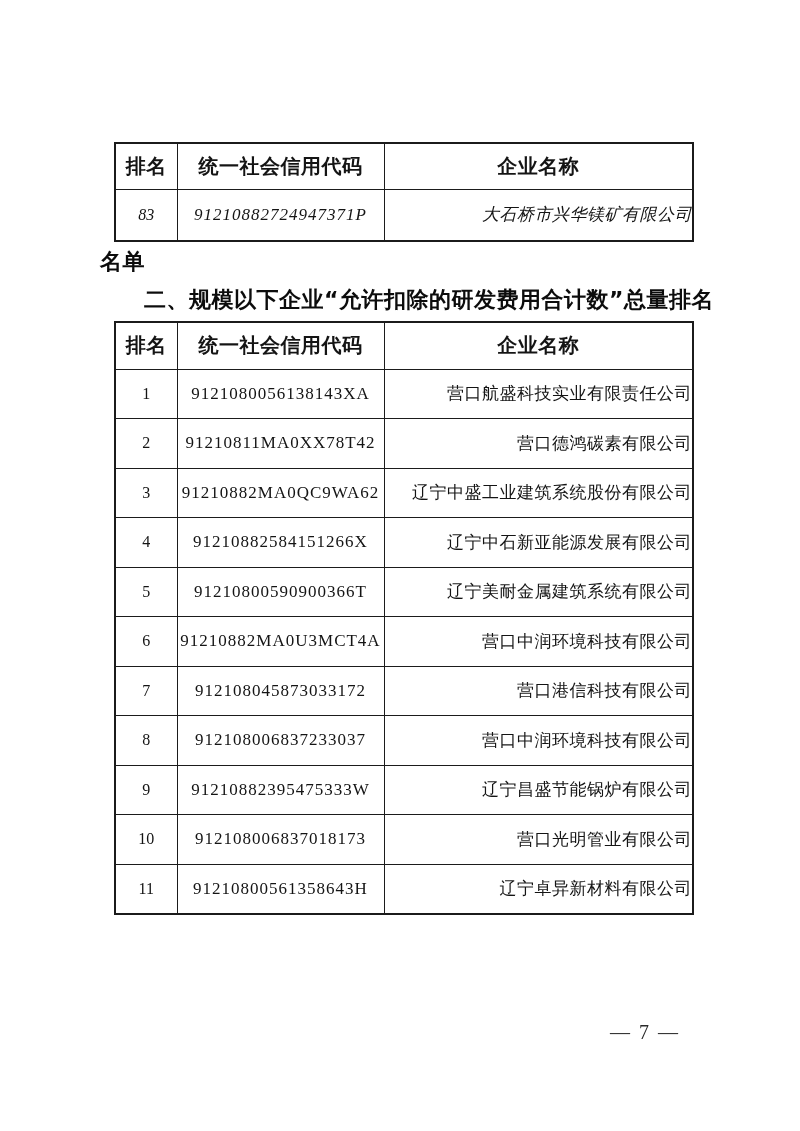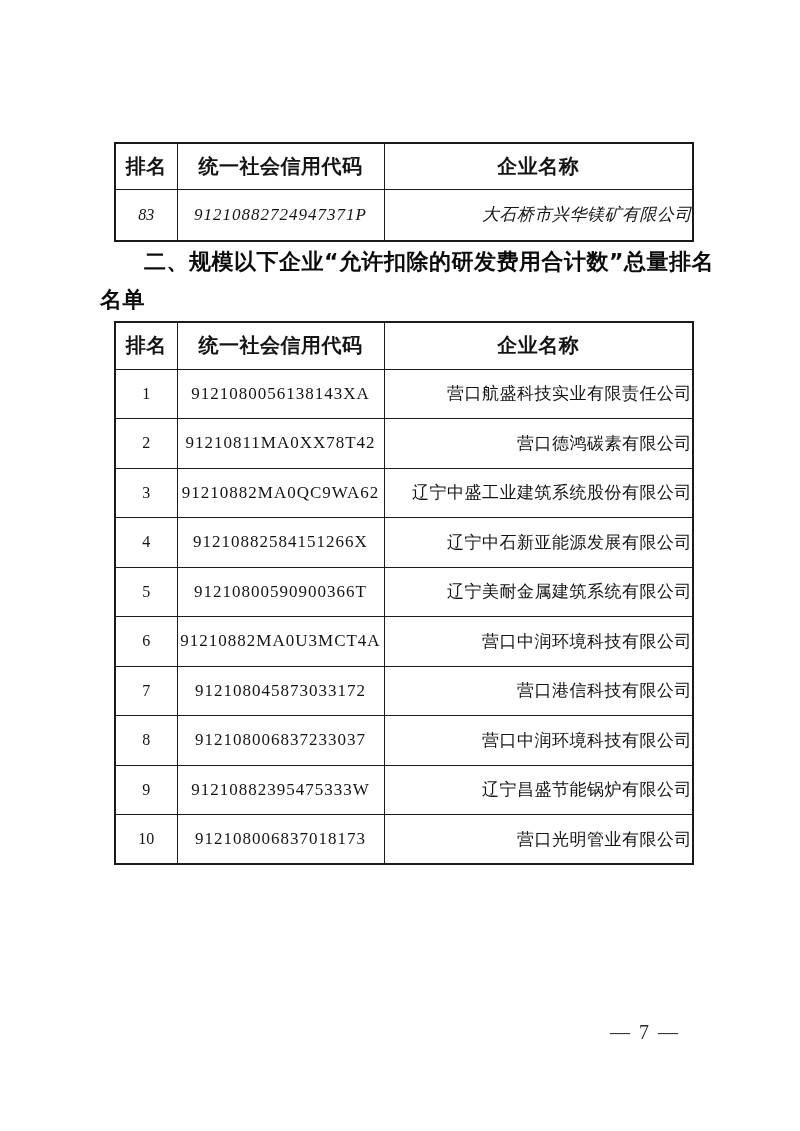--- a/index.html
+++ b/index.html
@@ -70,22 +70,22 @@
 
         <tr>
           <td class="cell-rank">83</td>
           <td class="cell-code">91210882724947371P</td>
           <td class="cell-name">大石桥市兴华镁矿有限公司</td>
         </tr>
       </tbody>
   </table>
 
   <div class="section-heading">
+    <div class="hline">名单</div>
     <div class="hline indent">二、规模以下企业“允许扣除的研发费用合计数”总量排名</div>
-    <div class="hline">名单</div>
   </div>
 
   <table class="doc-table" id="table-main">
     <colgroup>
       <col style="width:62px">
         <col style="width:207px">
         <col style="width:309px">
     </colgroup>
     <thead>
       <tr>
@@ -149,19 +149,24 @@
           <td class="cell-code">91210882395475333W</td>
           <td class="cell-name">辽宁昌盛节能锅炉有限公司</td>
         </tr>
 
         <tr>
           <td class="cell-rank">10</td>
           <td class="cell-code">912108006837018173</td>
           <td class="cell-name">营口光明管业有限公司</td>
         </tr>
 
+        <tr>
+          <td class="cell-rank">11</td>
+          <td class="cell-code">91210800561358643H</td>
+          <td class="cell-name">辽宁卓异新材料有限公司</td>
+        </tr>
 
       </tbody>
   </table>
 
   <div class="page-footer">— 7 —</div>
 
 </div>
 
 </body></html>

